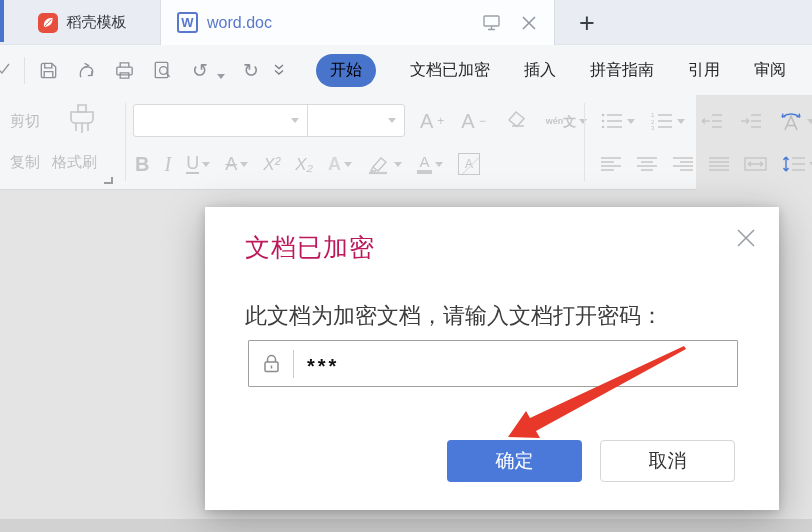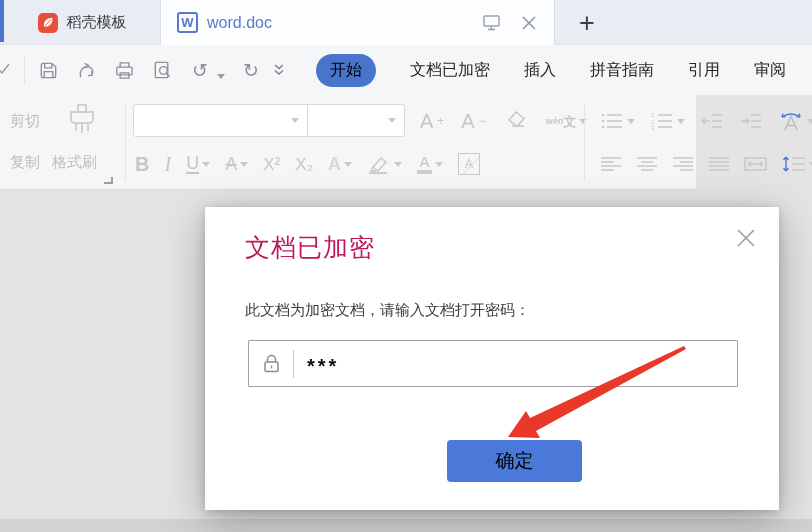--- a/index.html
+++ b/index.html
@@ -49,45 +49,45 @@
   .row1-char { position:absolute; left:420px; top:9px; height:34px; display:flex; align-items:center; gap:17px; }
   .row2-char { position:absolute; left:135px; top:52px; height:34px; display:flex; align-items:center; gap:15px; }
   .row1-para { position:absolute; left:600px; top:9px; height:34px; display:flex; align-items:center; gap:15px; }
   .row2-para { position:absolute; left:600px; top:52px; height:34px; display:flex; align-items:center; gap:14px; }
   .tbtn { display:flex; align-items:center; gap:3px; color:#c6c6c6; }
   .ltr { font-size:20px; line-height:1; color:#c6c6c6; }
   .ltr.b { font-weight:bold; }
   .ltr.i { font-style:italic; font-family:"Liberation Serif", serif; }
   .ltr.u { border-bottom:2px solid #c6c6c6; font-size:18px; }
   .ltr.strike { text-decoration:line-through; font-size:18px; }
-  .ltr.sup-sub { font-size:17px; }
+  .ltr.sup-sub { font-size:17px;font-style:italic; }
   .ltr.eff { font-weight:bold; font-size:18px; color:#d8d8d8; }
   .sign { font-size:12px; vertical-align:super; margin-left:1px; }
   .wen { display:flex; align-items:center; line-height:1;font-weight:bold; }
   .wen .py { font-size:9px; } .wen .cn { font-size:13px; }
   .colorA { display:flex; flex-direction:column; align-items:center; line-height:1; }
   .colorA .a { font-size:15px; } .colorA .bar { width:15px; height:4px; background:#cccccc; margin-top:1px; }
   .boxA { width:22px; height:22px; border:1px solid #c9c9c9; display:flex; align-items:center; justify-content:center; font-size:12px; position:relative; overflow:hidden; }
   .boxA::after { content:""; position:absolute; left:-4px; top:10px; width:34px; height:1px; background:#dedede; transform:rotate(-45deg); }
 
   
   .docarea { position:absolute; left:0; top:191px; width:812px; height:341px; background:#e4e4e4; }
   .statusstrip { position:absolute; left:0; bottom:0; width:812px; height:13px; background:#d2d2d2; }
 
   
   .dialog { position:absolute; left:205px; top:207px; width:574px; height:303px; background:#ffffff; box-shadow:0 10px 40px rgba(0,0,0,0.28), 0 2px 10px rgba(0,0,0,0.18); z-index:40; }
   .dlg-title { position:absolute; left:40px; top:24px; font-size:25px; color:#be185d; letter-spacing:1px; }
   .dlg-close { position:absolute; right:20px; top:18px; width:26px; height:26px; display:flex; align-items:center; justify-content:center; cursor:pointer; }
-  .dlg-msg { position:absolute; left:40px; top:94px; font-size:15px; color:#3c3c3c; }
+  .dlg-msg { position:absolute; left:40px; top:94px; font-size:22px; color:#3c3c3c; }
   .pwd-box { position:absolute; left:43px; top:133px; width:490px; height:47px; border:1px solid #a0a0a0; border-radius:1px; background:#fff; display:flex; align-items:center; }
   .lock-zone { width:44px; height:100%; display:flex; align-items:center; justify-content:center; }
   .pwd-sep { width:1px; height:28px; background:#cccccc; }
   .pwd-value { margin-left:13px; font-size:20px; font-weight:bold; letter-spacing:3px; color:#111111; transform:translateY(3px); }
   .btn { position:absolute; top:233px; width:135px; height:42px; border-radius:4px; font-size:19px; display:flex; align-items:center; justify-content:center; font-family:"Liberation Sans", sans-serif; cursor:pointer; }
-  .btn-ok { left:242px; background:#4b79da; color:#000000; border:none; }
+  .btn-ok { left:242px; background:#4b79da; color:#ffffff; border:none; }
   .btn-cancel { left:395px; background:#ffffff; color:#333333; border:1px solid #d6d6d6; }
 
   
   .arrow-overlay { position:absolute; left:0; top:0; width:812px; height:532px; z-index:60; pointer-events:none; }
 
   svg.ic { display:block; }
 </style>
 </head>
 <body>
 
@@ -385,19 +385,20 @@
           <path d="M6.5 10 V7.5 a4 4 0 0 1 8 0 V10" stroke="#8c8c8c" stroke-width="1.5" fill="none"></path>
           <rect x="4" y="10" width="13" height="9.5" rx="1.5" stroke="#8c8c8c" stroke-width="1.5" fill="none"></rect>
           <path d="M10.5 13.5 v3" stroke="#8c8c8c" stroke-width="1.5"></path>
         </svg>
       </span>
       <span class="pwd-sep"></span>
       <span class="pwd-value">***</span>
     </div>
 
     <button class="btn btn-ok">确定</button>
+    <button class="btn btn-cancel">取消</button>
   </div>
 
   <svg class="arrow-overlay" viewBox="0 0 812 532">
     <polygon points="684,346 530,418 526,411 508,437 540,438 536,431 686,349" fill="#e8382a"></polygon>
   </svg>
 
 </div>
 
 </body></html>

